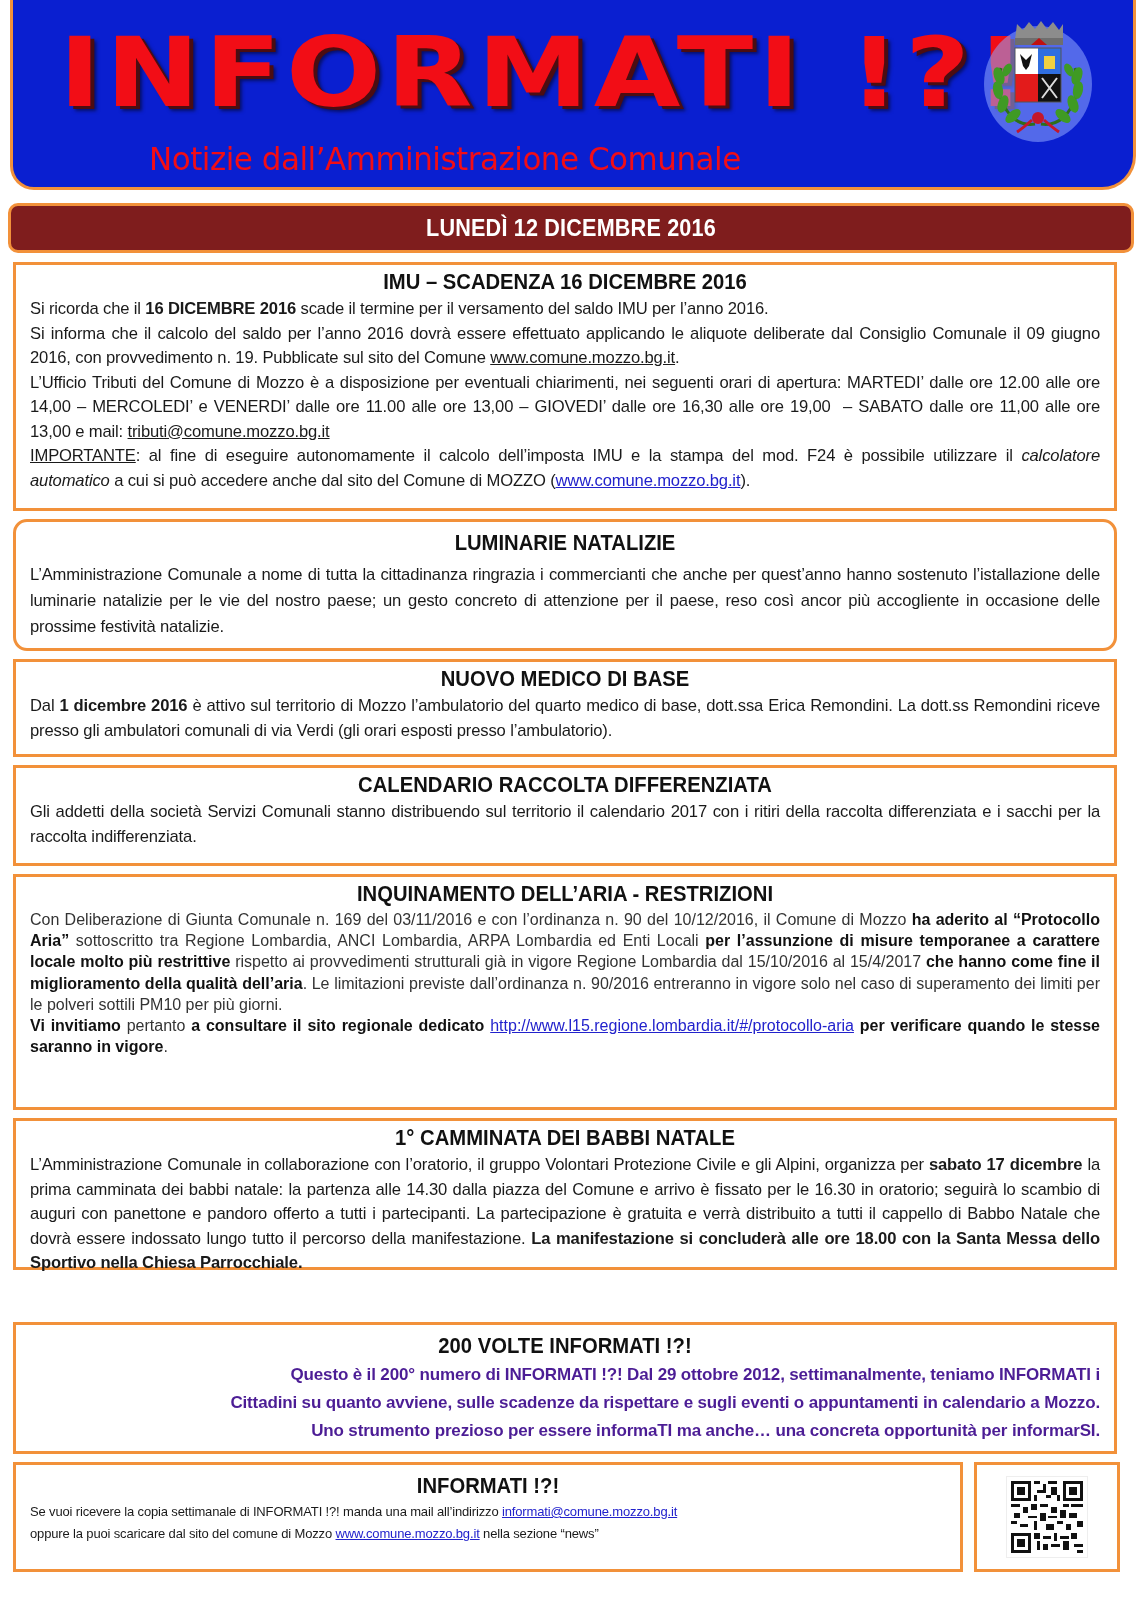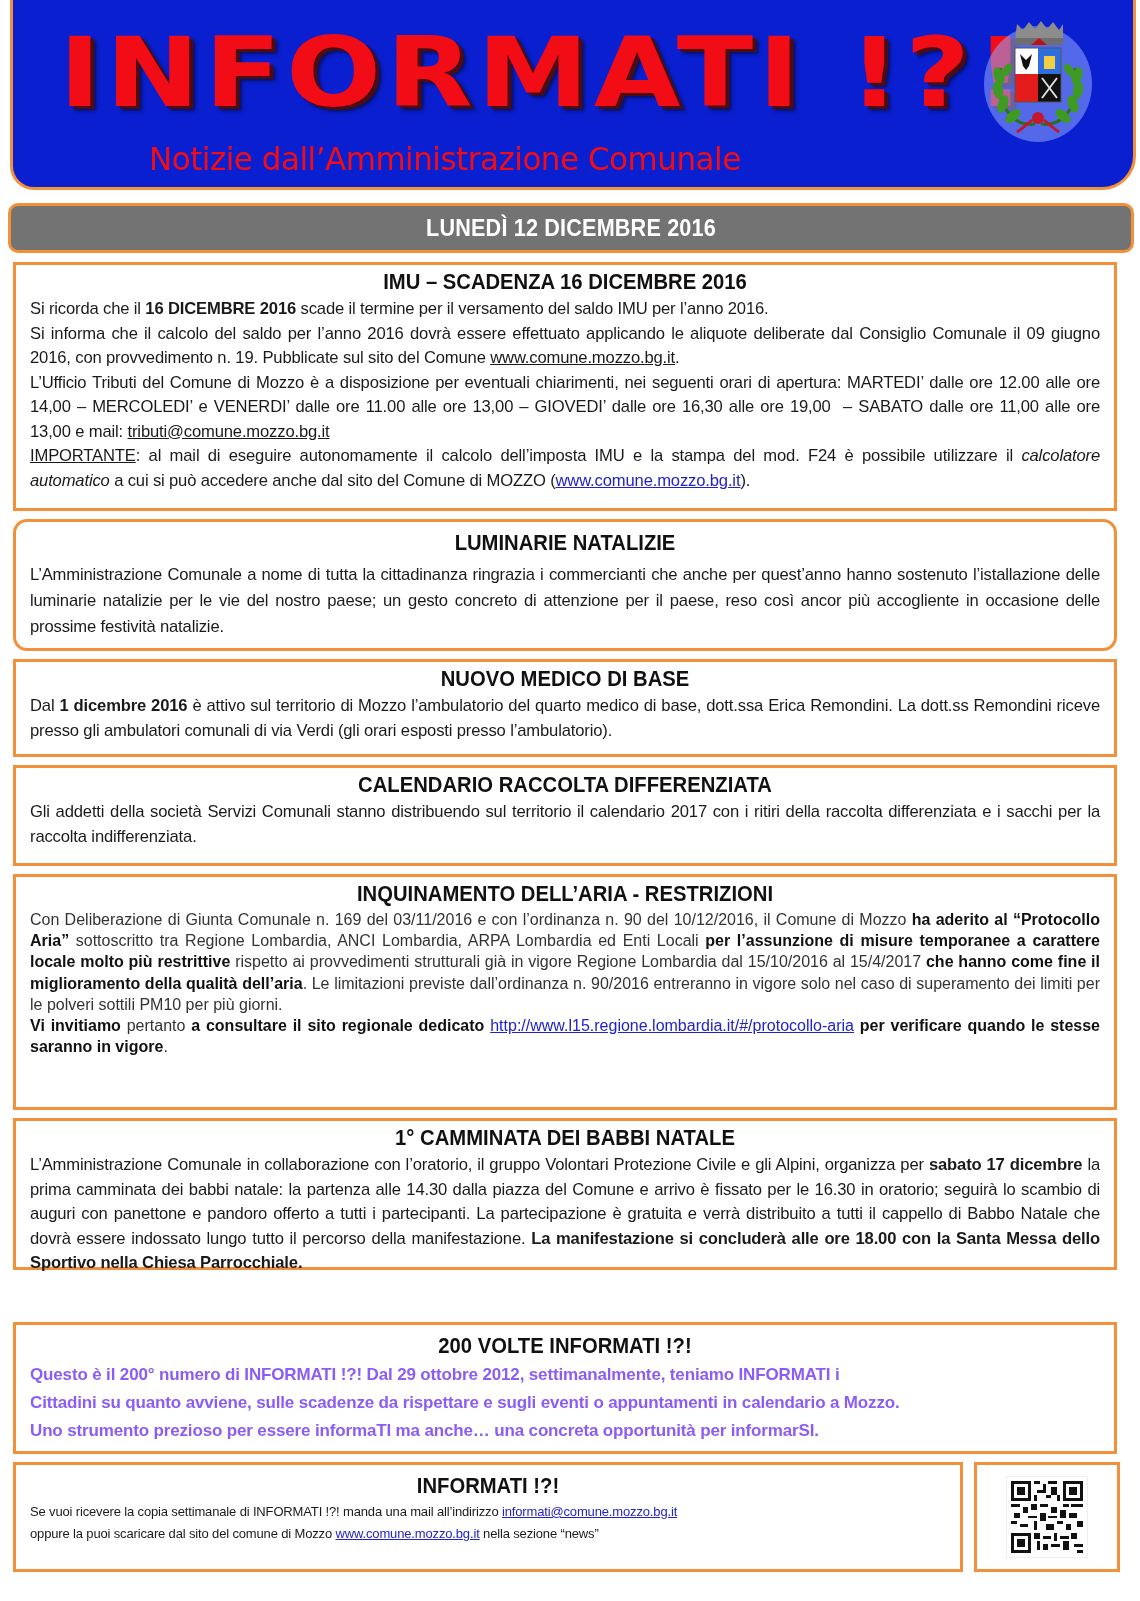--- a/index.html
+++ b/index.html
@@ -13,35 +13,35 @@
   .masthead-title { position: absolute; left: 46px; top: 24px; font-family: "DejaVu Sans", sans-serif;
                     font-weight: bold; font-size: 112px; letter-spacing: 5px; line-height: 1;
                     color: #f20d16; text-shadow: 4px 4px 0 #4b0d12, 6px 6px 4px rgba(0,0,0,0.5);
                     transform: scaleY(0.86); transform-origin: left top; white-space: nowrap; }
   .masthead-sub { position: absolute; left: 136px; top: 140px; font-family: "DejaVu Sans", sans-serif;
                   font-size: 31px; color: #f20d16; letter-spacing: -0.5px; white-space: nowrap;
                   transform: scaleY(1.05); }
   .coat { position: absolute; left: 970px; top: 18px; width: 110px; height: 126px; }
 
   .date-banner { position: absolute; left: 8px; top: 203px; width: 1126px; height: 50px;
-                 background: #737373; border: 3px solid #f2913a; border-radius: 10px;
+                 background: #7f1d1d; border: 3px solid #f2913a; border-radius: 10px;
                  box-sizing: border-box; display: flex; align-items: center; justify-content: center; }
   .date-banner span { color: #ffffff; font-family: "Liberation Sans", sans-serif; font-weight: bold;
                       font-size: 24px; letter-spacing: 0.2px; transform: scaleX(0.9); }
 
   
   .box { position: absolute; left: 13px; width: 1104px; border: 3px solid #f2913a;
          box-sizing: border-box; background: #fff; padding: 2px 14px 0 14px; }
   .box h2 { margin: 0; text-align: center; font-family: "Liberation Sans", sans-serif;
             font-weight: bold; font-size: 22px; color: #111; line-height: 30px; transform: scaleX(0.92); }
   .box p { margin: 0; font-family: "Liberation Sans", sans-serif; font-size: 16.6px;
            line-height: 24.5px; text-align: justify; color: #1a1a1a; letter-spacing: -0.15px; }
   .box p.arial { font-size: 16px; line-height: 21.2px; color: #333; letter-spacing: 0; }
   .box p.arial b { color: #111; }
-  .box p.red { color: #8b5cf6; font-weight: bold; text-align: left; font-size: 17px; line-height: 28px; }
+  .box p.red { color: #4c1d95; font-weight: bold; text-align: right; font-size: 17px; line-height: 28px; }
   .box p.small { font-size: 13px; line-height: 22px; text-align: left; }
   a { color: #2222cc; text-decoration: underline; }
   a.dark { color: #1a1a1a; }
   .u { text-decoration: underline; }
 
   #sec-imu     { top: 262px; height: 249px; }
   #sec-lum     { top: 519px; height: 132px; border-radius: 14px; }
   #sec-medico  { top: 659px; height: 98px; }
   #sec-cal     { top: 765px; height: 101px; }
   #sec-aria    { top: 874px; height: 236px; }
@@ -100,21 +100,21 @@
 
 <div class="date-banner">
   <span>LUNEDÌ 12 DICEMBRE 2016</span>
 </div>
 
 <div class="box" id="sec-imu">
   <h2>IMU – SCADENZA 16 DICEMBRE 2016</h2>
   <p><span>Si ricorda che il </span><b>16 DICEMBRE 2016</b><span> scade il termine per il versamento del saldo IMU per l’anno 2016.</span></p>
   <p><span>Si informa che il calcolo del saldo per l’anno 2016 dovrà essere effettuato applicando le aliquote deliberate dal Consiglio Comunale il 09 giugno 2016, con provvedimento n. 19. Pubblicate sul sito del Comune </span><a class="dark">www.comune.mozzo.bg.it</a><span>.</span></p>
   <p><span>L’Ufficio Tributi del Comune di Mozzo è a disposizione per eventuali chiarimenti, nei seguenti orari di apertura: MARTEDI’ dalle ore 12.00 alle ore 14,00 – MERCOLEDI’ e VENERDI’ dalle ore 11.00 alle ore 13,00 – GIOVEDI’ dalle ore 16,30 alle ore 19,00 &nbsp;– SABATO dalle ore 11,00 alle ore 13,00 e mail: </span><a class="dark">tributi@comune.mozzo.bg.it</a></p>
-  <p><span class="u">IMPORTANTE</span><span>: al mail di eseguire autonomamente il calcolo dell’imposta IMU e la stampa del mod. F24 è possibile utilizzare il </span><i>calcolatore automatico</i><span> a cui si può accedere anche dal sito del Comune di MOZZO (</span><a>www.comune.mozzo.bg.it</a><span>).</span></p>
+  <p><span class="u">IMPORTANTE</span><span>: al fine di eseguire autonomamente il calcolo dell’imposta IMU e la stampa del mod. F24 è possibile utilizzare il </span><i>calcolatore automatico</i><span> a cui si può accedere anche dal sito del Comune di MOZZO (</span><a>www.comune.mozzo.bg.it</a><span>).</span></p>
 </div>
 
 <div class="box" id="sec-lum">
   <h2 style="margin-top:4px">LUMINARIE NATALIZIE</h2>
   <p style="margin-top:4px; line-height:26px">L’Amministrazione Comunale a nome di tutta la cittadinanza ringrazia i commercianti che anche per quest’anno hanno sostenuto l’istallazione delle luminarie natalizie per le vie del nostro paese; un gesto concreto di attenzione per il paese, reso così ancor più accogliente in occasione delle prossime festività natalizie.</p>
 </div>
 
 <div class="box" id="sec-medico">
   <h2>NUOVO MEDICO DI BASE</h2>
   <p><span>Dal </span><b>1 dicembre 2016</b><span> è attivo sul territorio di Mozzo l’ambulatorio del quarto medico di base, dott.ssa Erica Remondini. La dott.ss Remondini riceve presso gli ambulatori comunali di via Verdi (gli orari esposti presso l’ambulatorio).</span></p>

